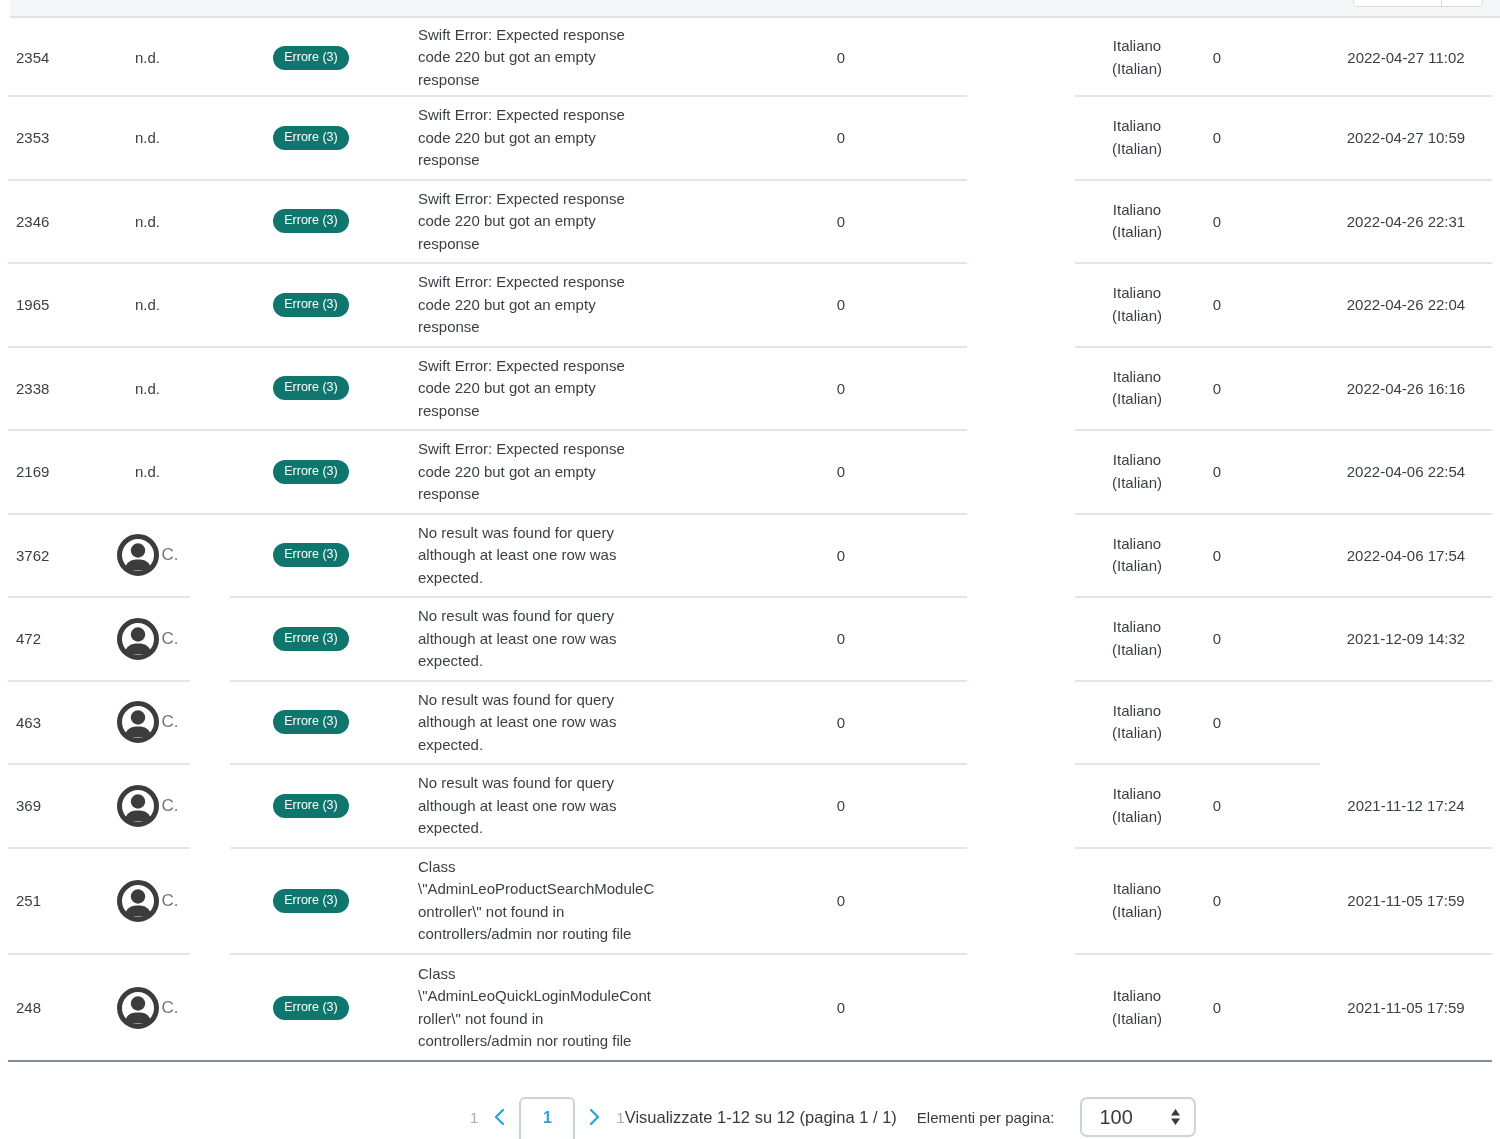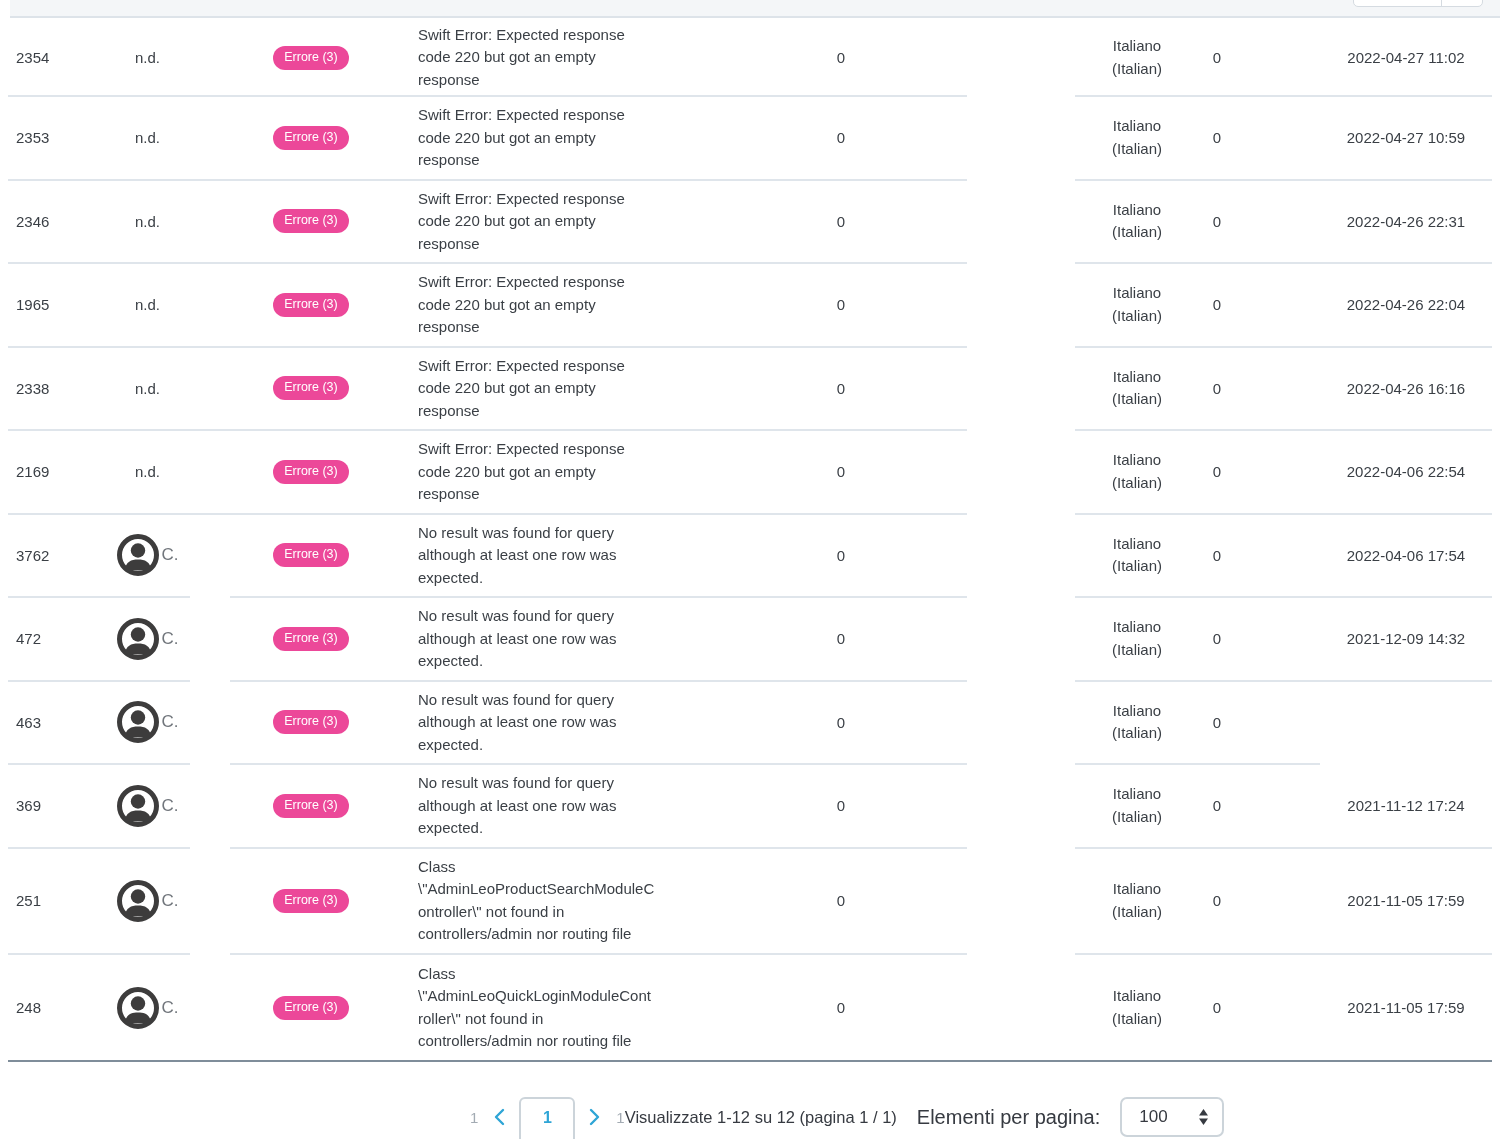--- a/index.html
+++ b/index.html
@@ -24,21 +24,21 @@
   .row.tall { min-height: 106px; }
   .cell { display: flex; align-items: center; justify-content: center;
           border-bottom: 2px solid #dfe5eb; font-size: 15px; }
   .c-id { justify-content: flex-start; padding-left: 8px; }
   .c-msg { justify-content: flex-start; white-space: pre-line; line-height: 22.5px; text-align: left; }
   .c-lang { white-space: pre-line; line-height: 22.5px; text-align: center; }
   .c-gap4 { border-bottom: none; }
   .row-avatar .c-gap1 { border-bottom: none; }
   .row:last-child .cell { border-bottom: none; }
 
-  .badge { display: inline-block; background: #ec4899; color: #fff; font-size: 12.5px;
+  .badge { display: inline-block; background: #0f766e; color: #fff; font-size: 12.5px;
            padding: 4px 11px 5px; border-radius: 13px; line-height: 1.2; white-space: nowrap; }
 
   .emp-wrap { display: flex; align-items: center; }
   .emp-label { font-size: 17px; color: #71767c; margin-left: 3px; }
 
   .table-bottom-line { position: absolute; top: 1060px; left: 8px; width: 1484px; height: 2px;
                        background: #7f8d9a; }
 
   
   .pagination { position: absolute; top: 1095px; left: 0; right: 0; height: 44px;
@@ -46,25 +46,25 @@
   .pg-num { color: #a3abb3; font-size: 15px; }
   .pg-chevron { display: flex; align-items: center; }
   .pg-chevron.left { margin-left: 16px; }
   .pg-chevron.right { margin-left: 14px; }
   .pg-last { margin-left: 16px; }
   .page-box { margin-left: 14px; margin-top: 2px; align-self: flex-start;
               width: 56px; height: 52px; border: 2px solid #ccd4da; border-radius: 6px;
               display: flex; justify-content: center; padding-top: 10px;
               color: #2fa5d6; font-weight: 700; font-size: 16px; background: #fff; }
   .pg-summary { font-size: 16.5px; color: #363a41; }
-  .pg-perpage-label { margin-left: 20px; font-size: 20px; color: #363a41; }
-  .per-page-select { margin-left: 20px; width: 104px; height: 40px; border: 2px solid #ccd4da;
+  .pg-perpage-label { margin-left: 20px; font-size: 15px; color: #363a41; }
+  .per-page-select { margin-left: 26px; width: 116px; height: 40px; border: 2px solid #ccd4da;
                      border-radius: 7px; display: flex; align-items: center;
                      justify-content: space-between; padding: 0 13px 0 17px;
-                     font-size: 17px; color: #363a41; background: #fff; }
+                     font-size: 20px; color: #363a41; background: #fff; }
 </style>
 </head>
 <body>
 
 <div class="screen">
 
   <div class="header-strip">
     <div class="cut-btn-group">
       <span class="cut-btn-divider"></span>
     </div>

